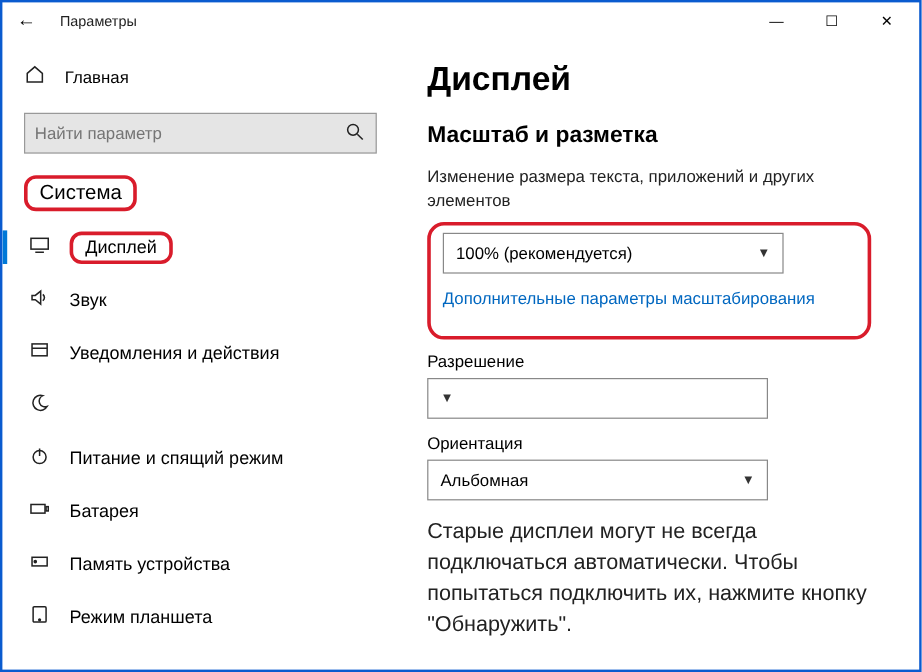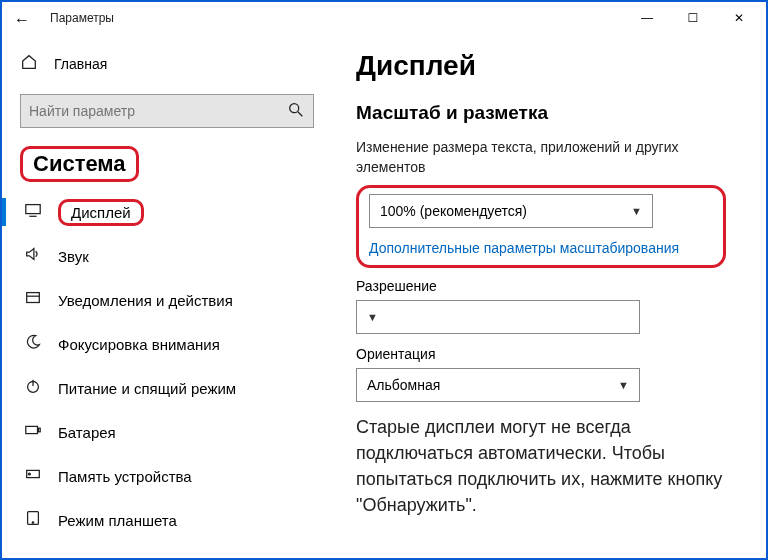--- a/index.html
+++ b/index.html
@@ -9,21 +9,21 @@
 .titlebar .title { margin-left:12px; font-size:12px; color:#222; }
 .winctrl { margin-left:auto; display:flex; }
 .winctrl .btn { width:46px; height:32px; display:flex; align-items:center; justify-content:center; font-size:12px; cursor:default; }
 .content { display:flex; height:calc(560px - 36px); }
 .sidebar { width:330px; padding:10px 18px 0 18px; }
 .home { display:flex; align-items:center; gap:16px; height:40px; margin-bottom:10px;}
 .home .ico { width:18px; text-align:center; font-size:16px;}
 .search { display:flex; align-items:center; border:1px solid #999; height:34px; padding:0 8px; background:#e5e5e5; margin-bottom:18px;}
 .search input { border:none; outline:none; flex:1; font-size:14px; color:#666; background:transparent;}
 .search .mag { font-size:14px; color:#333; }
-.section-head { font-weight:700; font-size:22px; padding:4px 2px; display:inline-block;}
+.section-head { font-weight:400; font-size:17px; padding:4px 2px; display:inline-block;}
 .navlist { margin-top:8px; }
 .navitem { display:flex; align-items:center; height:44px; gap:16px; padding-left:4px; position:relative;}
 .navitem .bar { position:absolute; left:-18px; top:8px; bottom:8px; width:4px; background:#0078d7; display:none;}
 .navitem.active .bar { display:block; }
 .navitem .ico { width:18px; font-size:16px; text-align:center; color:#222;}
 .navitem .lbl { font-size:15px; }
 .main { flex:1; padding:16px 24px 0 24px; overflow:hidden;}
 .h1 { font-size:28px; font-weight:600; margin-bottom:20px;}
 .h2 { font-size:19px; font-weight:600; margin:8px 0 14px 0;}
 .desc { font-size:14px; color:#222; margin-bottom:8px; line-height:1.4;}
@@ -90,21 +90,20 @@
         <span class="ico"><svg class="ico-svg" viewBox="0 0 20 20">
               <rect x="3" y="4" width="14" height="11"></rect>
               <line x1="3" y1="8" x2="17" y2="8"></line>
             </svg></span>
         <span class="lbl">Уведомления и действия</span>
       </div>
       <div class="navitem">
         <span class="ico"><svg class="ico-svg" viewBox="0 0 20 20">
               <path d="M13 3 A7 7 0 1 0 17 13 A5 5 0 0 1 13 3 Z"></path>
             </svg></span>
-        <span class="lbl">Фокусировка внимания</span>
       </div>
       <div class="navitem">
         <span class="ico"><svg class="ico-svg" viewBox="0 0 20 20">
               <circle cx="10" cy="11" r="6"></circle>
               <line x1="10" y1="3" x2="10" y2="10"></line>
             </svg></span>
         <span class="lbl">Питание и спящий режим</span>
       </div>
       <div class="navitem">
         <span class="ico"><svg class="ico-svg" viewBox="0 0 20 20">
@@ -132,21 +131,21 @@
 
   <div class="main">
     <div class="h1">Дисплей</div>
     <div class="h2">Масштаб и разметка</div>
     <div class="desc">Изменение размера текста, приложений и других элементов</div>
     <div class="highlight" style="padding:6px 10px 8px 10px; width:370px; border-radius:14px;">
       <div class="select">
         <span>100% (рекомендуется)</span>
         <span class="chev">▼</span>
       </div>
-      <a class="link" style="margin-bottom:1px;">Дополнительные параметры масштабирования</a>
+      <a class="link" style="margin-bottom:16px;">Дополнительные параметры масштабирования</a>
     </div>
     <div class="label">Разрешение</div>
     <div class="select">
       <span class="chev">▼</span>
     </div>
     <div class="label">Ориентация</div>
     <div class="select">
       <span>Альбомная</span>
       <span class="chev">▼</span>
     </div>

